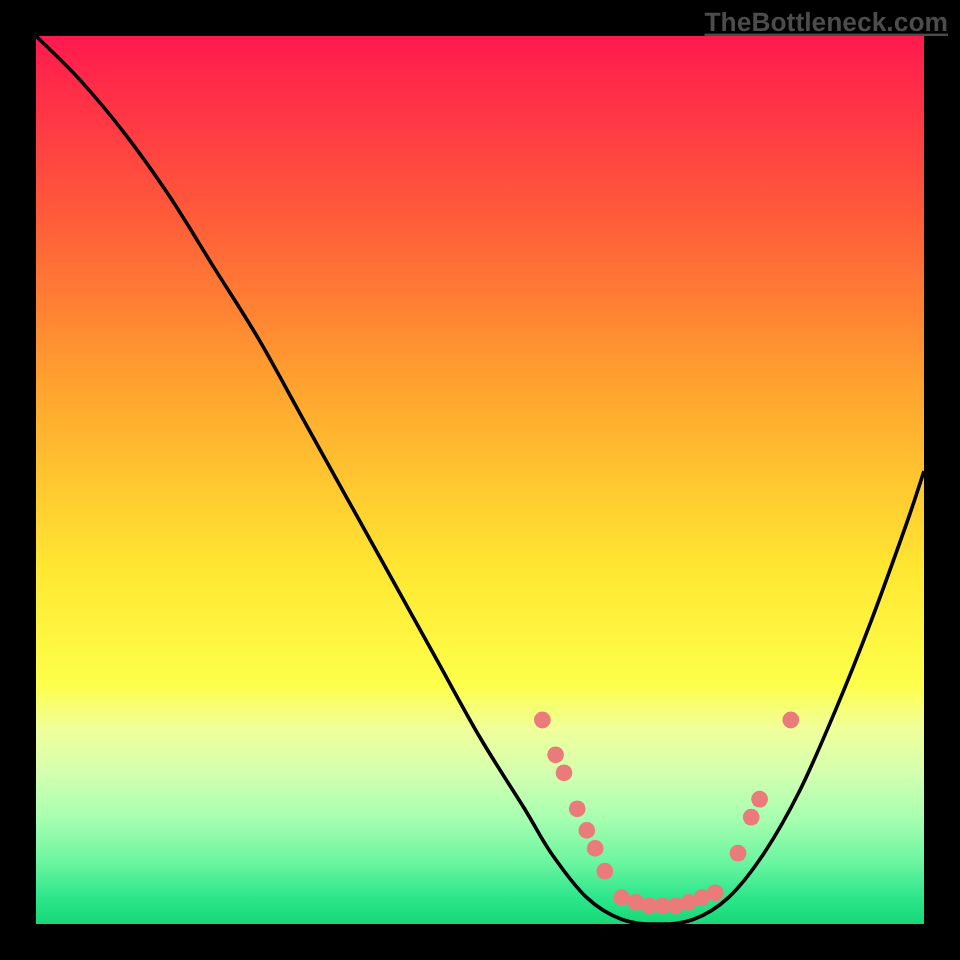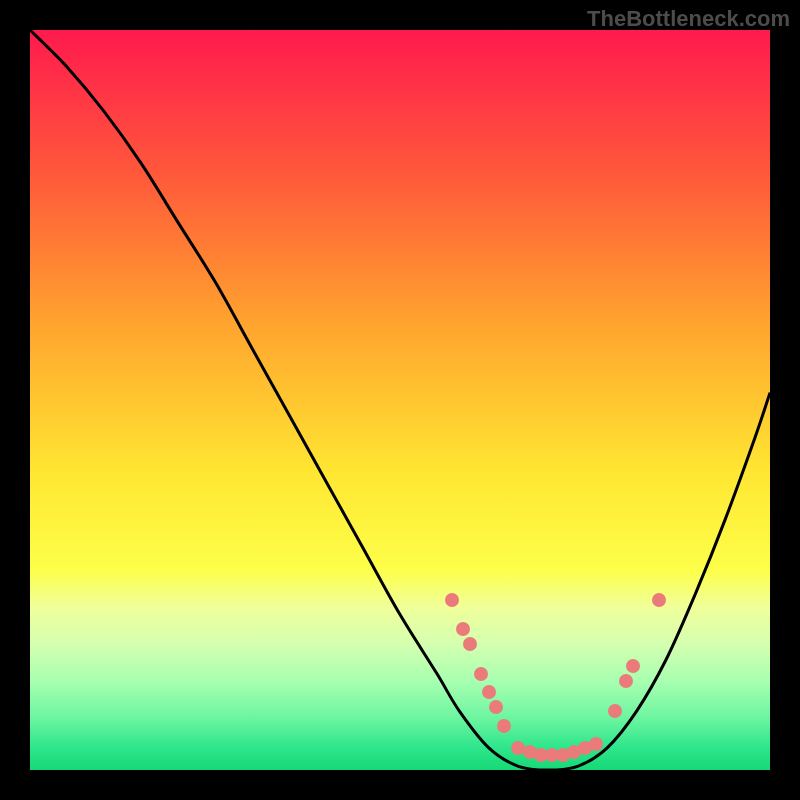--- a/index.html
+++ b/index.html
@@ -12,20 +12,21 @@
     overflow: hidden;
   }
   .watermark {
     position: absolute;
     top: 6px;
     right: 10px;
     color: #4c4c4c;
     font-size: 22px;
     font-weight: bold;
     z-index: 10;
+    text-decoration: underline;
   }
   .plot-area {
     position: absolute;
     left: 30px;
     top: 30px;
     width: 740px;
     height: 740px;
     overflow: hidden;
   }
   .gradient-bg {

